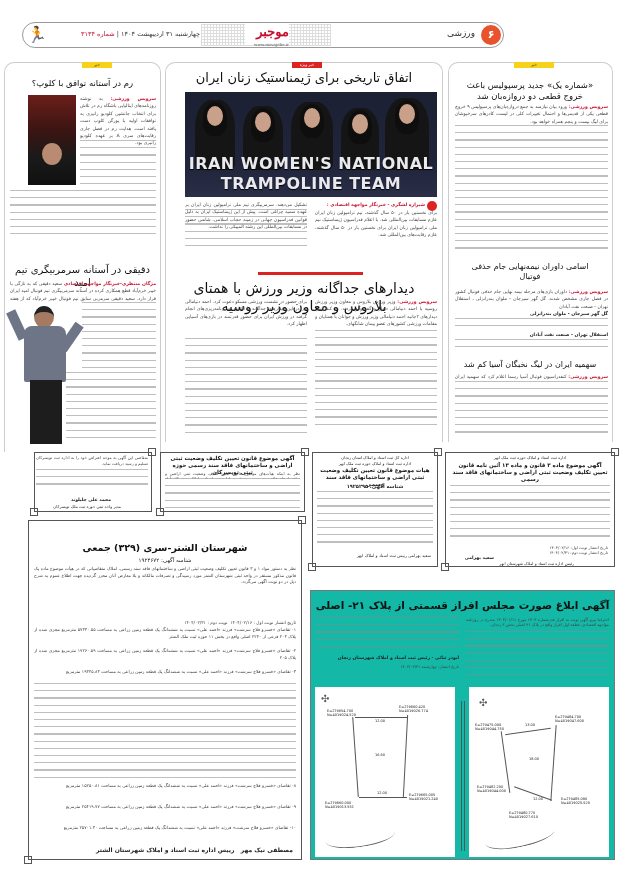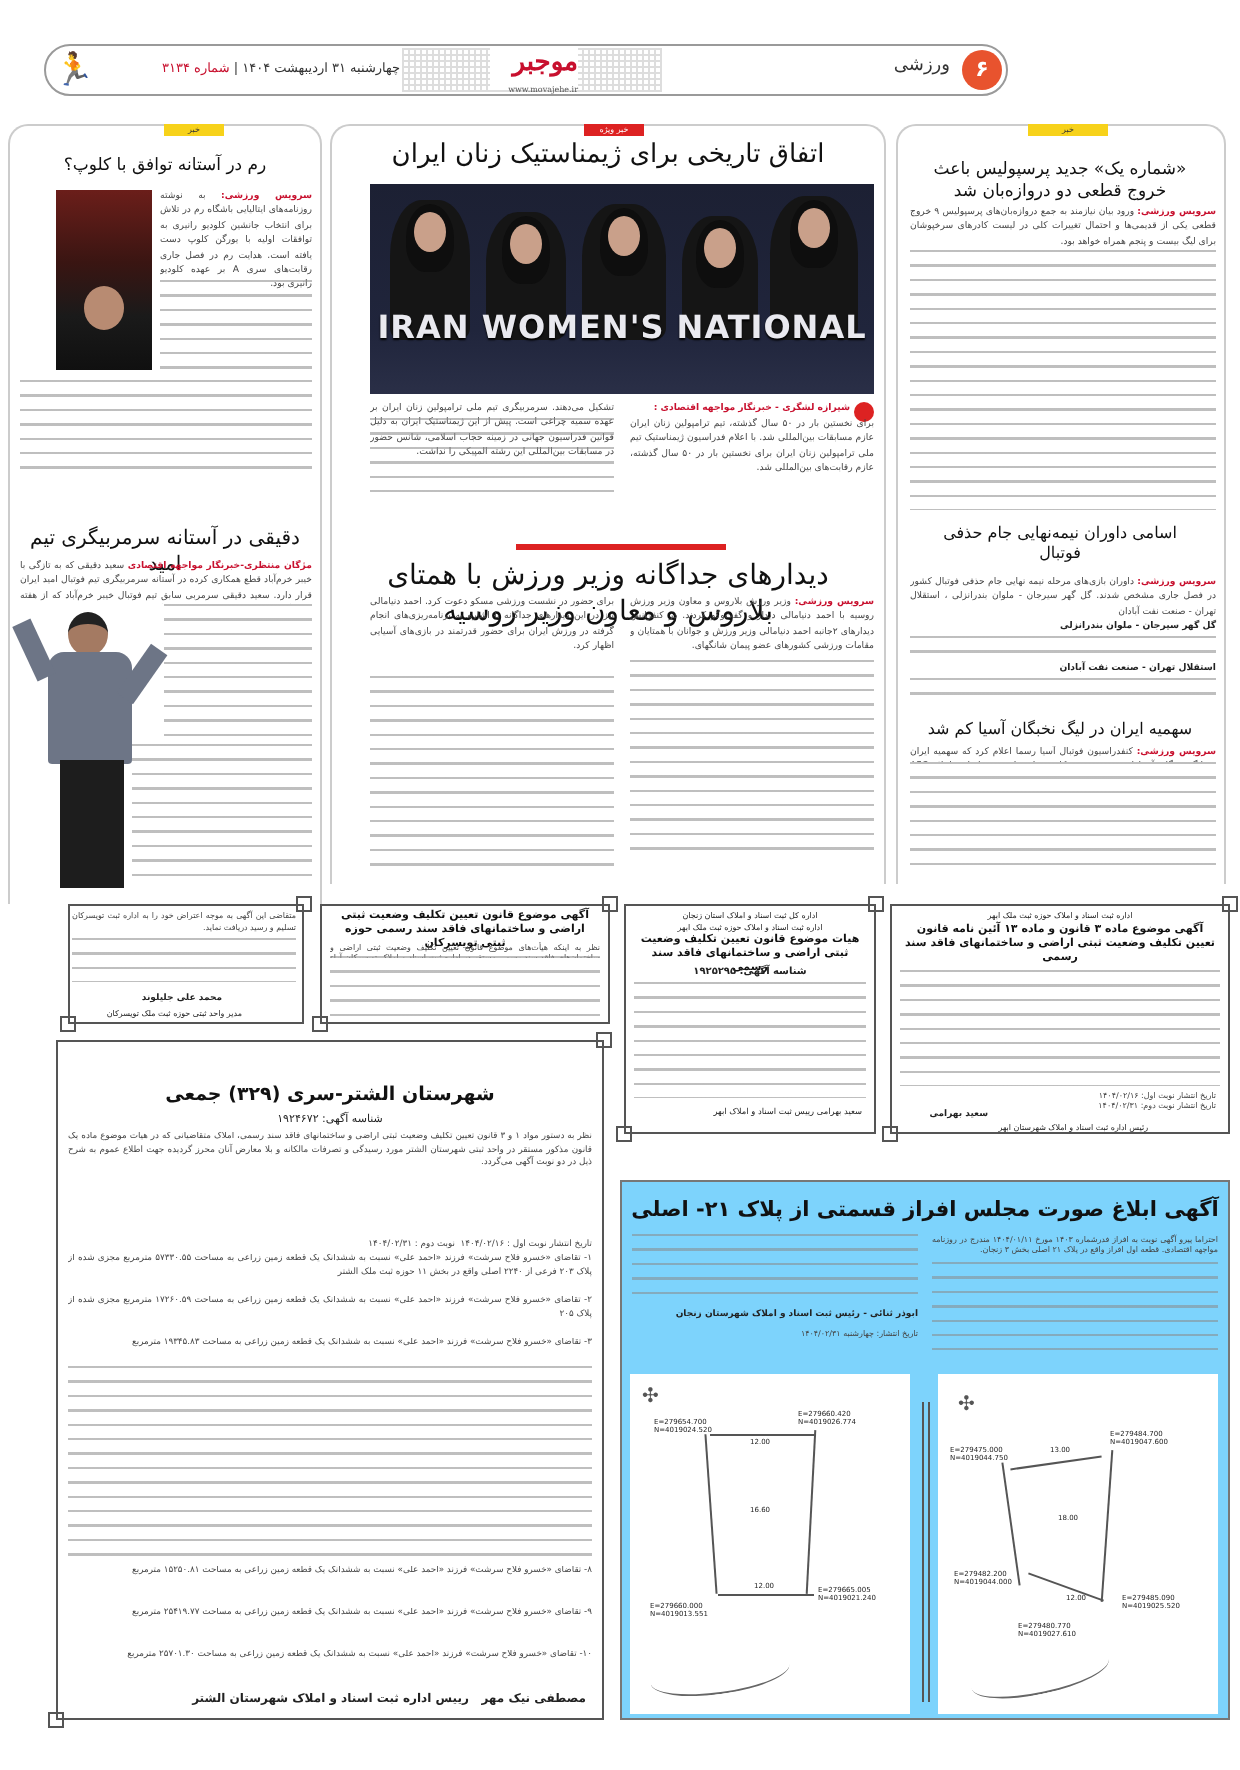--- a/index.html
+++ b/index.html
@@ -94,20 +94,21 @@
     </div>
   <div class="abs fig" style="left:156px;top:16px;width:38px;height:62px">
       <div class="scarf"></div>
       <div class="face"></div>
     </div>
   <div class="abs fig" style="left:200px;top:6px;width:44px;height:72px">
       <div class="scarf"></div>
       <div class="face"></div>
     </div>
   <div class="abs hero-title" style="top:62px;font-size:16px">IRAN WOMEN'S NATIONAL</div>
+  <div class="abs hero-title" style="top:82px;font-size:16px">TRAMPOLINE TEAM</div>
 </div>
 
 <div class="abs" style="left:427px;top:201px;width:10px;height:10px;border-radius:50%;background:#d22"></div>
 <div class="abs txt" style="left:320px;top:201px;width:105px;color:#c8102e;font-weight:bold">شیرازه لشگری - خبرنگار مواجهه اقتصادی :</div>
 <div class="abs txt" style="left:315px;top:209px;width:122px;height:40px;overflow:hidden">برای نخستین بار در ۵۰ سال گذشته، تیم ترامپولین زنان ایران عازم مسابقات بین‌المللی شد. با اعلام فدراسیون ژیمناستیک تیم ملی ترامپولین زنان ایران برای نخستین بار در ۵۰ سال گذشته، عازم رقابت‌های بین‌المللی شد.</div>
 <div class="abs txt" style="left:185px;top:201px;width:122px;height:48px;overflow:hidden">تشکیل می‌دهند. سرمربیگری تیم ملی ترامپولین زنان ایران بر عهده سمیه چراغی است. پیش از این ژیمناستیک ایران به دلیل قوانین فدراسیون جهانی در زمینه حجاب اسلامی، شانس حضور در مسابقات بین‌المللی این رشته المپیکی را نداشت.</div>
 <div class="abs lines" style="left:185px;top:209px;width:122px;height:40px"></div>
 
 <div class="abs rule-red" style="left:258px;top:272px;width:105px"></div>
 <h2 class="abs" style="left:170px;top:280px;width:268px;font-size:14px">دیدارهای جداگانه وزیر ورزش با همتای بلاروس و معاون وزیر روسیه</h2>
@@ -187,21 +188,21 @@
   <div class="abs txt" style="left:5px;right:5px;top:106px;height:20px;overflow:hidden;font-size:4.4px;line-height:6.5px">۱- تقاضای «خسرو فلاح سرشت» فرزند «احمد علی» نسبت به ششدانگ یک قطعه زمین زراعی به مساحت ۵۷۳۳۰.۵۵ مترمربع مجزی شده از پلاک ۲۰۳ فرعی از ۲۲۴۰ اصلی واقع در بخش ۱۱ حوزه ثبت ملک الشتر</div>
   <div class="abs txt" style="left:5px;right:5px;top:127px;height:20px;overflow:hidden;font-size:4.4px;line-height:6.5px">۲- تقاضای «خسرو فلاح سرشت» فرزند «احمد علی» نسبت به ششدانگ یک قطعه زمین زراعی به مساحت ۱۷۲۶۰.۵۹ مترمربع مجزی شده از پلاک ۲۰۵</div>
   <div class="abs txt" style="left:5px;right:5px;top:148px;height:13px;overflow:hidden;font-size:4.4px;line-height:6.5px">۳- تقاضای «خسرو فلاح سرشت» فرزند «احمد علی» نسبت به ششدانگ یک قطعه زمین زراعی به مساحت ۱۹۳۴۵.۸۳ مترمربع</div>
   <div class="abs lines" style="left:5px;right:5px;top:162px;height:98px"></div>
   <div class="abs txt" style="left:5px;right:5px;top:262px;height:20px;overflow:hidden;font-size:4.4px;line-height:6.5px">۸- تقاضای «خسرو فلاح سرشت» فرزند «احمد علی» نسبت به ششدانگ یک قطعه زمین زراعی به مساحت ۱۵۲۵۰.۸۱ مترمربع</div>
   <div class="abs txt" style="left:5px;right:5px;top:283px;height:20px;overflow:hidden;font-size:4.4px;line-height:6.5px">۹- تقاضای «خسرو فلاح سرشت» فرزند «احمد علی» نسبت به ششدانگ یک قطعه زمین زراعی به مساحت ۲۵۴۱۹.۷۷ مترمربع</div>
   <div class="abs txt" style="left:5px;right:5px;top:304px;height:20px;overflow:hidden;font-size:4.4px;line-height:6.5px">۱۰- تقاضای «خسرو فلاح سرشت» فرزند «احمد علی» نسبت به ششدانگ یک قطعه زمین زراعی به مساحت ۲۵۷۰۱.۳۰ مترمربع</div>
   <div class="abs sig" style="right:8px;top:325px;font-size:6px"><span>مصطفی نیک مهر</span>&nbsp;&nbsp;&nbsp;<span>رییس اداره ثبت اسناد و املاک شهرستان الشتر</span></div>
 </div>
 
-<div class="abs" style="left:310px;top:590px;width:305px;height:270px;border:1.5px solid #777;background:#7dd3fc">
+<div class="abs" style="left:310px;top:590px;width:305px;height:270px;border:1.5px solid #777;background:#14b8a6">
   <div class="abs adt" style="left:4px;right:4px;top:8px;font-size:10.5px">آگهی ابلاغ صورت مجلس افراز قسمتی از پلاک ۲۱- اصلی</div>
   <div class="abs txt" style="right:5px;top:26px;width:143px;height:14px;overflow:hidden;font-size:4px;line-height:5px">احتراما پیرو آگهی نوبت به افراز فدرشماره ۱۴۰۳ مورخ ۱۴۰۴/۰۱/۱۱ مندرج در روزنامه مواجهه اقتصادی. قطعه اول افراز واقع در پلاک ۲۱ اصلی بخش ۳ زنجان.</div>
   <div class="abs lines" style="right:5px;top:40px;width:143px;height:44px"></div>
   <div class="abs lines" style="left:5px;top:26px;width:143px;height:36px"></div>
   <div class="abs sig" style="left:5px;top:64px;width:143px;font-size:4.5px;text-align:right">ابوذر ثنائی - رئیس ثبت اسناد و املاک شهرستان زنجان</div>
   <div class="abs txt" style="left:5px;top:72px;width:143px;font-size:4px;text-align:right"><span>تاریخ انتشار:</span> <span>چهارشنبه ۱۴۰۴/۰۲/۳۱</span></div>
 
   <div class="abs" style="left:4px;top:96px;width:140px;height:170px;background:#fff">
     <div class="abs" style="left:6px;top:6px;font-size:10px;color:#555">✣</div>
     <div class="abs map-line" style="left:40px;top:30px;width:1px;height:80px;transform:rotate(-4deg)"></div>

